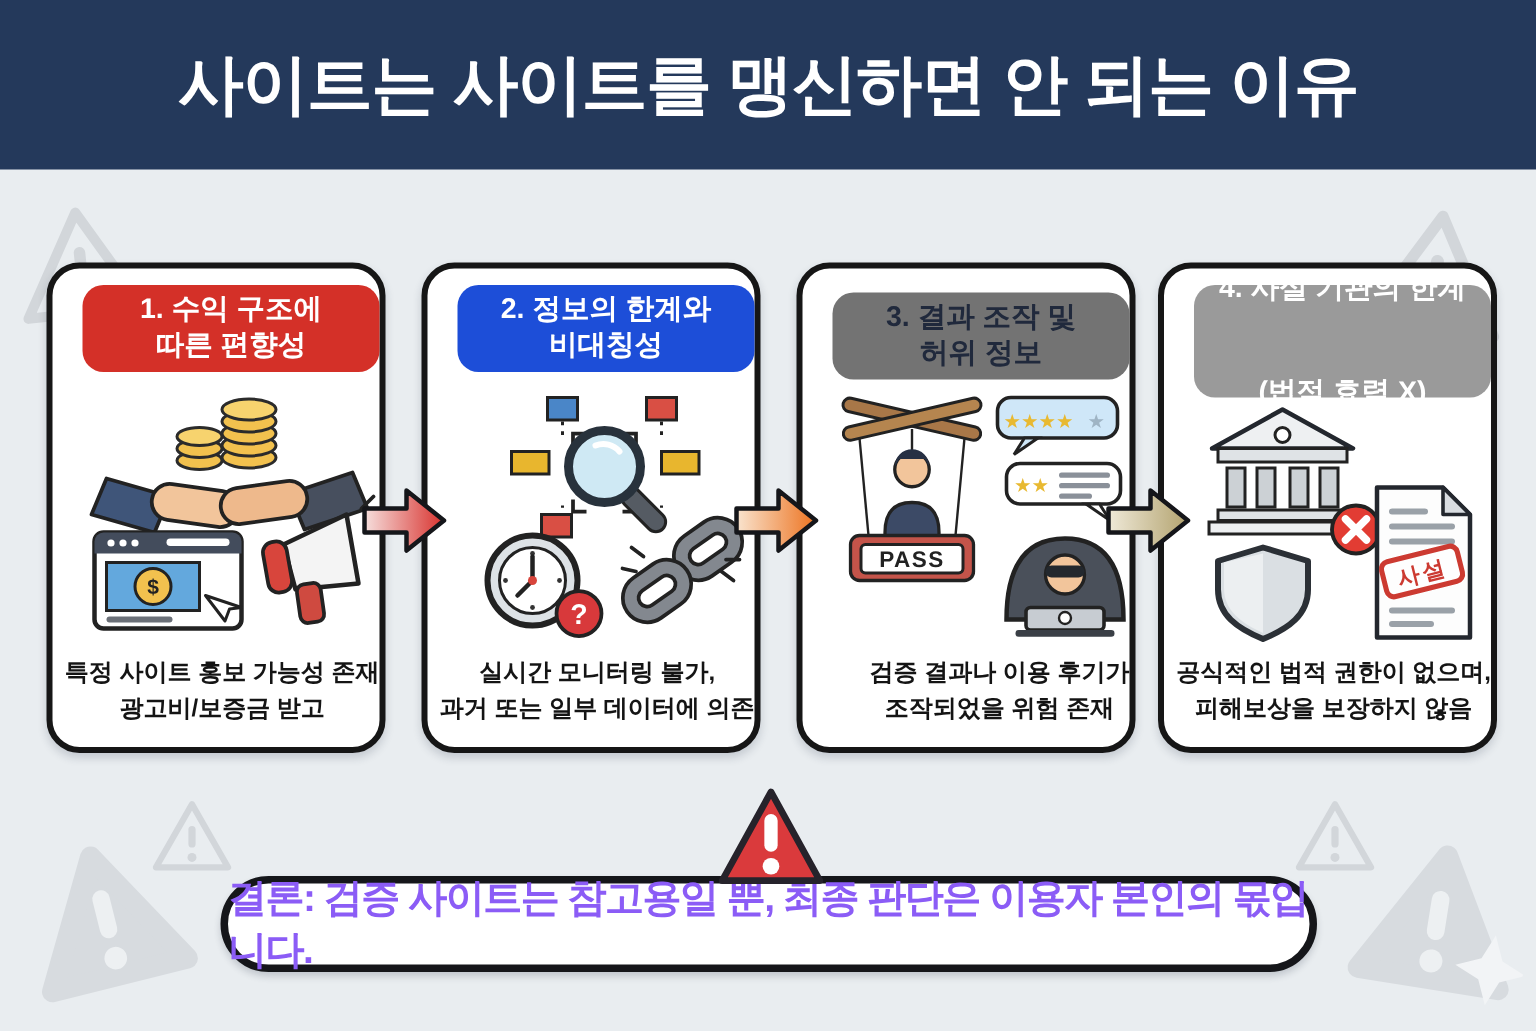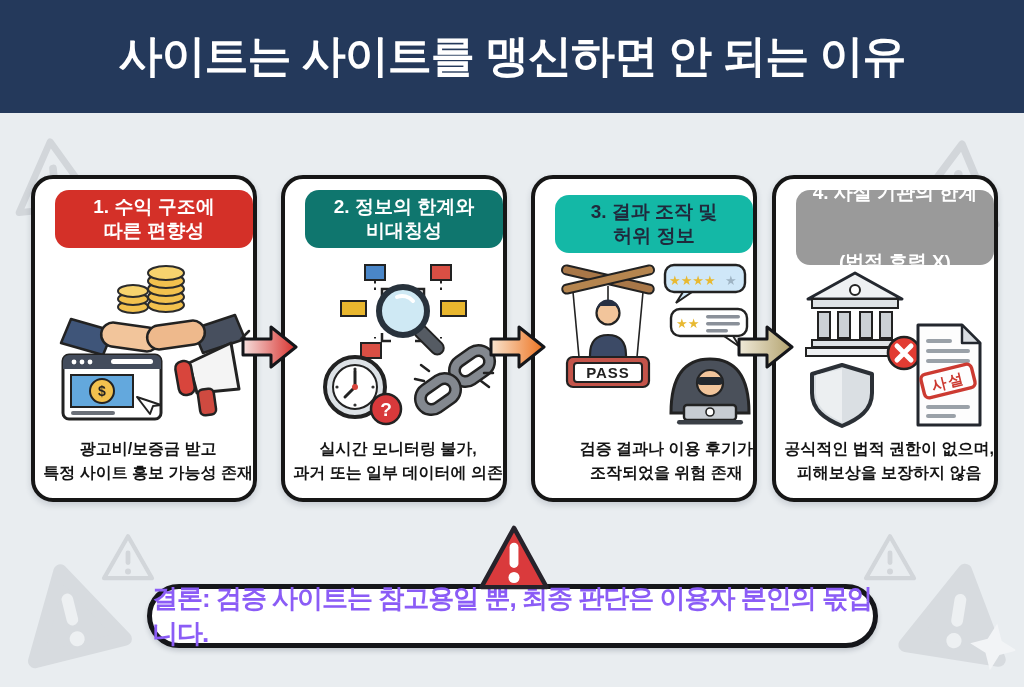--- a/index.html
+++ b/index.html
@@ -25,22 +25,22 @@
     display:flex;flex-direction:column;align-items:flex-end;
     box-shadow:0 3px 6px rgba(40,50,70,.18);
   }
   .card1{left:31px;} .card2{left:281px;} .card3{left:531px;} .card4{left:772px;}
   .pill{
     margin-top:11px;width:198px;min-height:58px;border-radius:14px;box-sizing:border-box;
     display:flex;flex-direction:column;justify-content:center;align-items:center;
     font-size:19px;font-weight:800;line-height:1.28;text-align:center;padding:4px 2px;
   }
   .pill-red{background:#d43028;color:#ffffff;}
-  .pill-orange{background:#0f766e;color:#ffffff;}
-  .pill-yellow{background:#14b8a6;color:#20293c;margin-top:16px;}
+  .pill-orange{background:#1d4ed8;color:#ffffff;}
+  .pill-yellow{background:#737373;color:#20293c;margin-top:16px;}
   .pill-gray{background:#9a9a9a;color:#ffffff;gap:44px;}
   .illu{flex:1;display:flex;align-items:center;justify-content:center;width:200px;}
   .caption{
     margin-bottom:13px;text-align:center;font-size:16px;font-weight:700;
     color:#141414;line-height:1.5;
   }
   
   .arrow{position:absolute;top:322px;width:58px;height:50px;z-index:3;}
   .arrow1{left:241px;} .arrow2{left:489px;} .arrow3{left:737px;}
   
@@ -132,22 +132,22 @@
       <g>
         <path d="M136 104 L178 84 L186 130 L144 134 Z" fill="#f4f4f4" stroke="#222222" stroke-width="3" stroke-linejoin="round"></path>
         <rect x="124" y="102" width="16" height="34" rx="7" fill="#d8453c" stroke="#222222" stroke-width="2.5" transform="rotate(-10 132 119)"></rect>
         <rect x="146" y="130" width="16" height="26" rx="5" fill="#cf4a40" stroke="#222222" stroke-width="2.5" transform="rotate(-8 154 143)"></rect>
         <line x1="188" y1="80" x2="196" y2="72" stroke="#222222" stroke-width="2.5" stroke-linecap="round"></line>
         <line x1="192" y1="94" x2="200" y2="92" stroke="#222222" stroke-width="2.5" stroke-linecap="round"></line>
       </g>
     </svg>
   </div>
   <div class="caption">
+    <div>특정 사이트 홍보 가능성 존재</div>
     <div>광고비/보증금 받고</div>
-    <div>특정 사이트 홍보 가능성 존재</div>
   </div>
 </div>
 
 <div class="card card2">
   <div class="pill pill-orange">
     <div>2. 정보의 한계와</div>
     <div>비대칭성</div>
   </div>
   <div class="illu">
     <svg width="200" height="168" viewBox="0 0 200 168">

